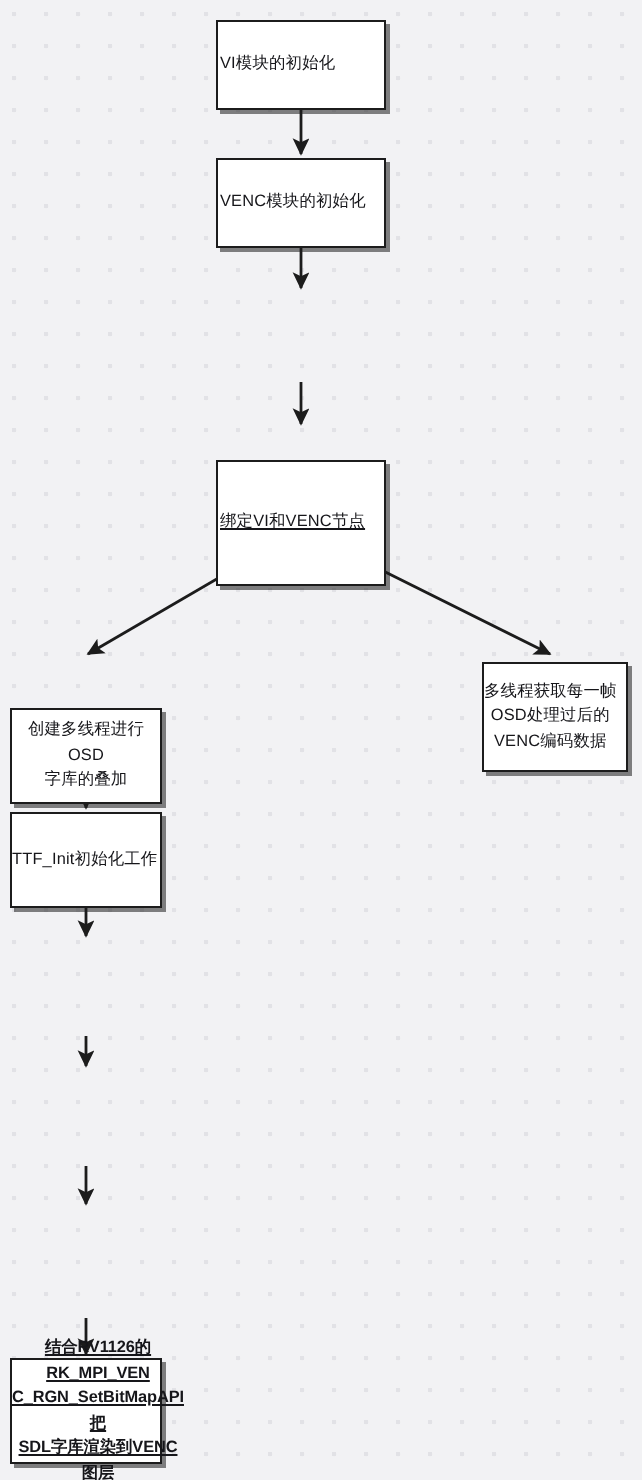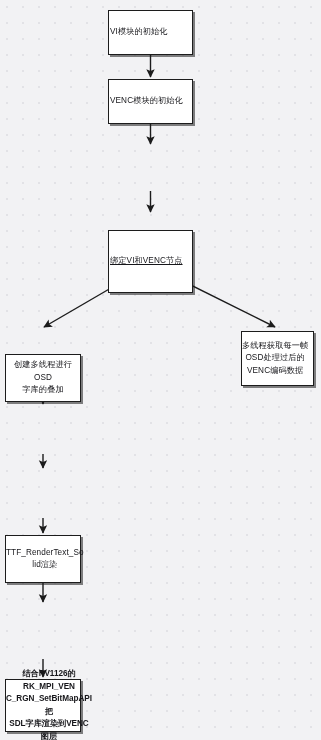--- a/index.html
+++ b/index.html
@@ -53,20 +53,21 @@
 
   .node.wide-text {
     padding: 2px 0;
   }
 
   .node.overflow-text {
     overflow: visible;
     white-space: nowrap;
     font-weight: 700;
     letter-spacing: -0.05px;
+    text-decoration: underline;
   }
   .node.overflow-text .label {
     display: block;
     width: 92px;
     margin-left: -1px;
     white-space: pre-line;
     text-align: center;
   }
 
   
@@ -129,26 +130,25 @@
     <span class="label">创建多线程进行OSD
 字库的叠加</span>
   </div>
 
   <div class="node wide-text" id="n-getframe">
     <span class="label">多线程获取每一帧
 OSD处理过后的
 VENC编码数据</span>
   </div>
 
+  <div class="node wide-text" id="n-ttfinit">
+    <span class="label">TTF_Init初始化工作</span>
+  </div>
 
 
-  <div class="node wide-text" id="n-render">
-    <span class="label">TTF_RenderText_So
-lid渲染</span>
-  </div>
 
 
   <div class="node overflow-text" id="n-setbmp">
     <span class="label">结合RV1126的RK_MPI_VEN
 C_RGN_SetBitMapAPI把
 SDL字库渲染到VENC图层</span>
   </div>
 
 </div>
 

